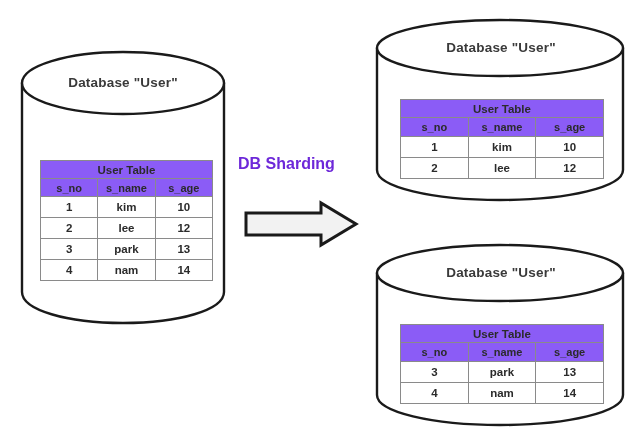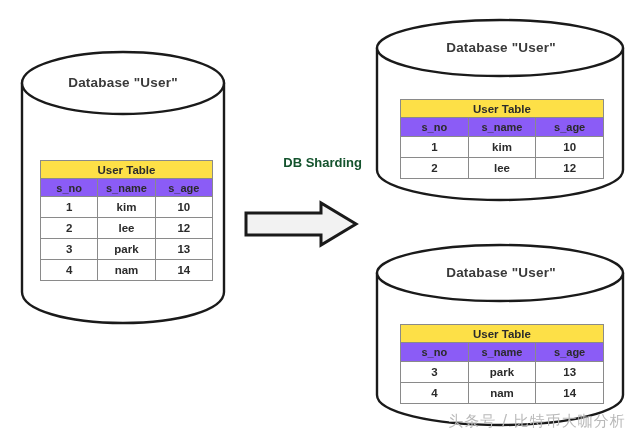--- a/index.html
+++ b/index.html
@@ -45,21 +45,21 @@
     table-layout: fixed;
   }
   .db-table td, .db-table th {
     border: 1px solid #8a8a8a;
     text-align: center;
     color: #2b2b2b;
     font-weight: 600;
     padding: 0;
   }
   .db-table .t-title {
-    background: #fde047;
+    background: #8b5cf6;
     font-weight: 600;
   }
   .db-table .t-head td {
     background: #8b5cf6;
     font-weight: 600;
   }
   .db-table .t-body td {
     background: #ffffff;
     font-weight: 600;
   }
@@ -77,23 +77,23 @@
   .right-table .t-body td { height: 20px; font-size: 11.5px; }
   #rt-top { top: 99px; }
   #rt-bottom { top: 324px; }
 
   
   #sharding-label {
     position: absolute;
     left: 238px;
     top: 155px;
     width: 124px;
-    text-align: right;
-    font-size: 13px;
-    color: #14532d;
+    text-align: left;
+    font-size: 16px;
+    color: #6d28d9;
     font-weight: 600;
     white-space: nowrap;
   }
   #sharding-arrow {
     position: absolute;
     left: 243px;
     top: 200px;
     width: 116px;
     height: 48px;
   }
@@ -221,15 +221,14 @@
         <td>13</td>
       </tr>
       <tr class="t-body">
         <td>4</td>
         <td>nam</td>
         <td>14</td>
       </tr>
     </tbody>
   </table>
 
-  <div id="watermark">头条号 / 比特币大咖分析</div>
 
 </div>
 
 </body></html>

